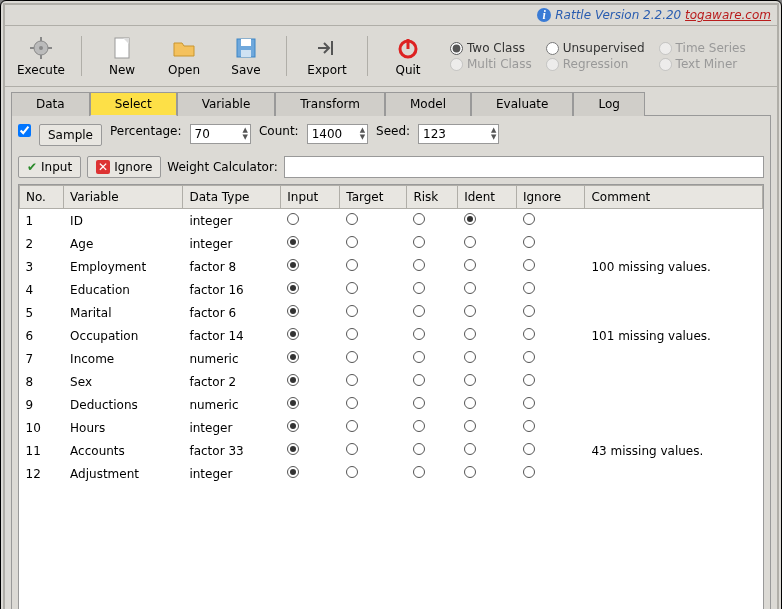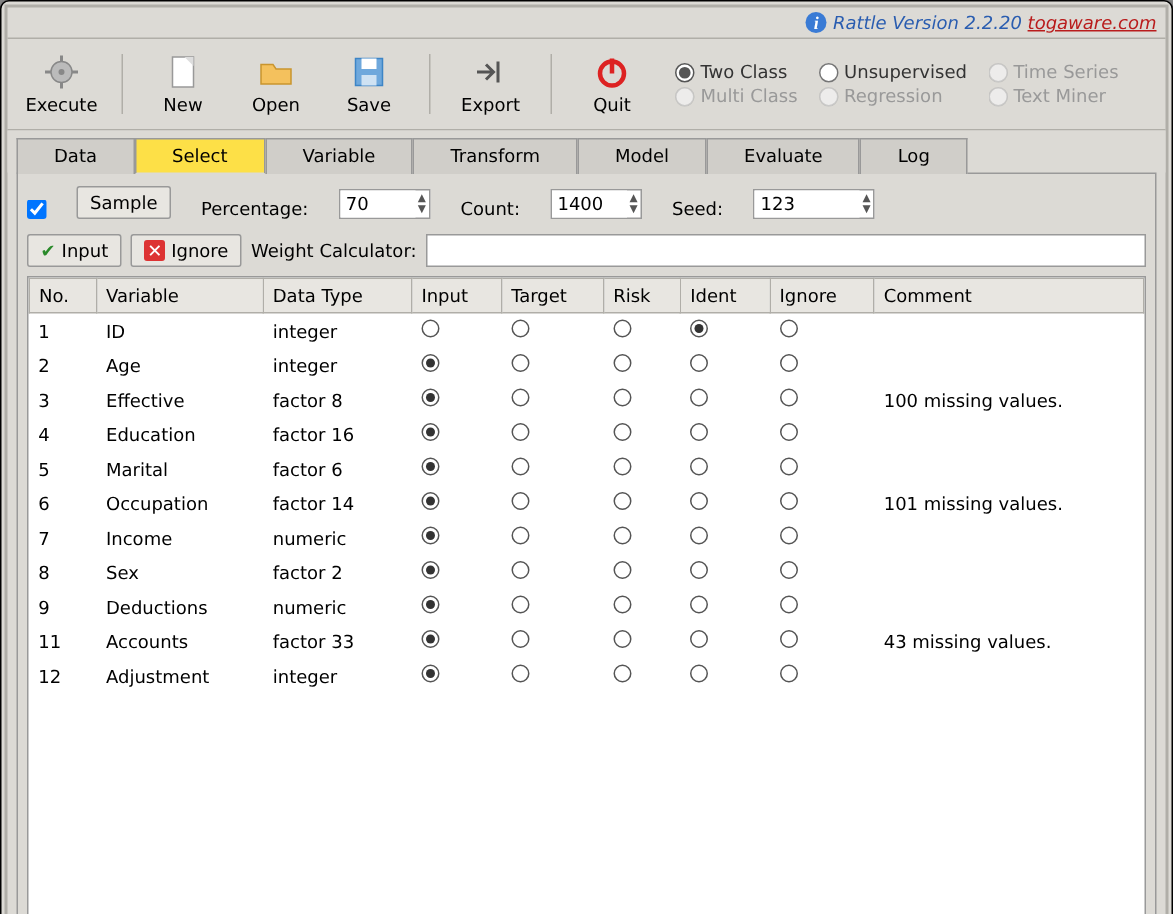--- a/index.html
+++ b/index.html
@@ -23,21 +23,21 @@
 .ticon { width: 26px; height: 26px; margin-bottom: 2px; }
 .tsep { width: 1px; height: 40px; background: #b0aea8; margin: 0 6px; }
 .radios { display: grid; grid-template-columns: auto auto auto; gap: 2px 14px; margin-left: 8px; }
 .radios label { display: flex; align-items: center; gap: 4px; color: #333; }
 .radios label.dis { color: #999; }
 .radios input { accent-color: #555; }
 .tabs { display: flex; padding: 4px 6px 0 6px; background: #dcdad5; }
 .tab { padding: 4px 24px; border: 1px solid #999; border-bottom: none; background: #d0cec9; margin-right: 0; position: relative; top: 1px; }
 .tab.active { background: #fde047; border-bottom: 1px solid #dcdad5; }
 .tabbody { border: 1px solid #999; margin: 0 6px; padding: 6px; background: #dcdad5; }
-.controls-row { display: flex; align-items: flex-end; gap: 20px; padding: 2px 0 8px 0; }
+.controls-row { display: flex; align-items: flex-start; gap: 8px; padding: 2px 0 8px 0; }
 .btn { border: 1px solid #999; background: #e8e6e1; padding: 3px 8px; border-radius: 2px; display: inline-flex; align-items: center; gap: 4px; }
 .spin { display: inline-flex; align-items: center; border: 1px solid #999; background: #fff; }
 .spin input { border: none; width: 50px; padding: 2px 4px; outline: none; }
 .spin .arrows { display: flex; flex-direction: column; }
 .spin .arrows span { font-size: 7px; line-height: 7px; padding: 0 2px; color: #555; cursor: pointer; }
 .row2 { display: flex; align-items: center; gap: 6px; padding: 2px 0 6px 0; }
 .row2 input.wc { flex: 1; border: 1px solid #999; padding: 3px; background: #fff; }
 .check-icon { color: #2a8a2a; font-weight: bold; }
 .x-icon { width: 14px; height: 14px; background: #d33; color: #fff; border-radius: 2px; text-align: center; line-height: 14px; font-weight: bold; }
 .tablewrap { border: 1px solid #999; background: #fff; height: 480px; overflow: auto; }
@@ -231,21 +231,21 @@
                 <td>integer</td>
                 <td class="radio"><span class="rcircle sel"></span></td>
                 <td class="radio"><span class="rcircle"></span></td>
                 <td class="radio"><span class="rcircle"></span></td>
                 <td class="radio"><span class="rcircle"></span></td>
                 <td class="radio"><span class="rcircle"></span></td>
                 <td></td>
               </tr>
               <tr>
                 <td>3</td>
-                <td>Effective</td>
+                <td>Employment</td>
                 <td>factor 8</td>
                 <td class="radio"><span class="rcircle sel"></span></td>
                 <td class="radio"><span class="rcircle"></span></td>
                 <td class="radio"><span class="rcircle"></span></td>
                 <td class="radio"><span class="rcircle"></span></td>
                 <td class="radio"><span class="rcircle"></span></td>
                 <td>100 missing values.</td>
               </tr>
               <tr>
                 <td>4</td>
@@ -299,20 +299,31 @@
                 <td class="radio"><span class="rcircle"></span></td>
                 <td class="radio"><span class="rcircle"></span></td>
                 <td class="radio"><span class="rcircle"></span></td>
                 <td class="radio"><span class="rcircle"></span></td>
                 <td></td>
               </tr>
               <tr>
                 <td>9</td>
                 <td>Deductions</td>
                 <td>numeric</td>
+                <td class="radio"><span class="rcircle sel"></span></td>
+                <td class="radio"><span class="rcircle"></span></td>
+                <td class="radio"><span class="rcircle"></span></td>
+                <td class="radio"><span class="rcircle"></span></td>
+                <td class="radio"><span class="rcircle"></span></td>
+                <td></td>
+              </tr>
+              <tr>
+                <td>10</td>
+                <td>Hours</td>
+                <td>integer</td>
                 <td class="radio"><span class="rcircle sel"></span></td>
                 <td class="radio"><span class="rcircle"></span></td>
                 <td class="radio"><span class="rcircle"></span></td>
                 <td class="radio"><span class="rcircle"></span></td>
                 <td class="radio"><span class="rcircle"></span></td>
                 <td></td>
               </tr>
               <tr>
                 <td>11</td>
                 <td>Accounts</td>

